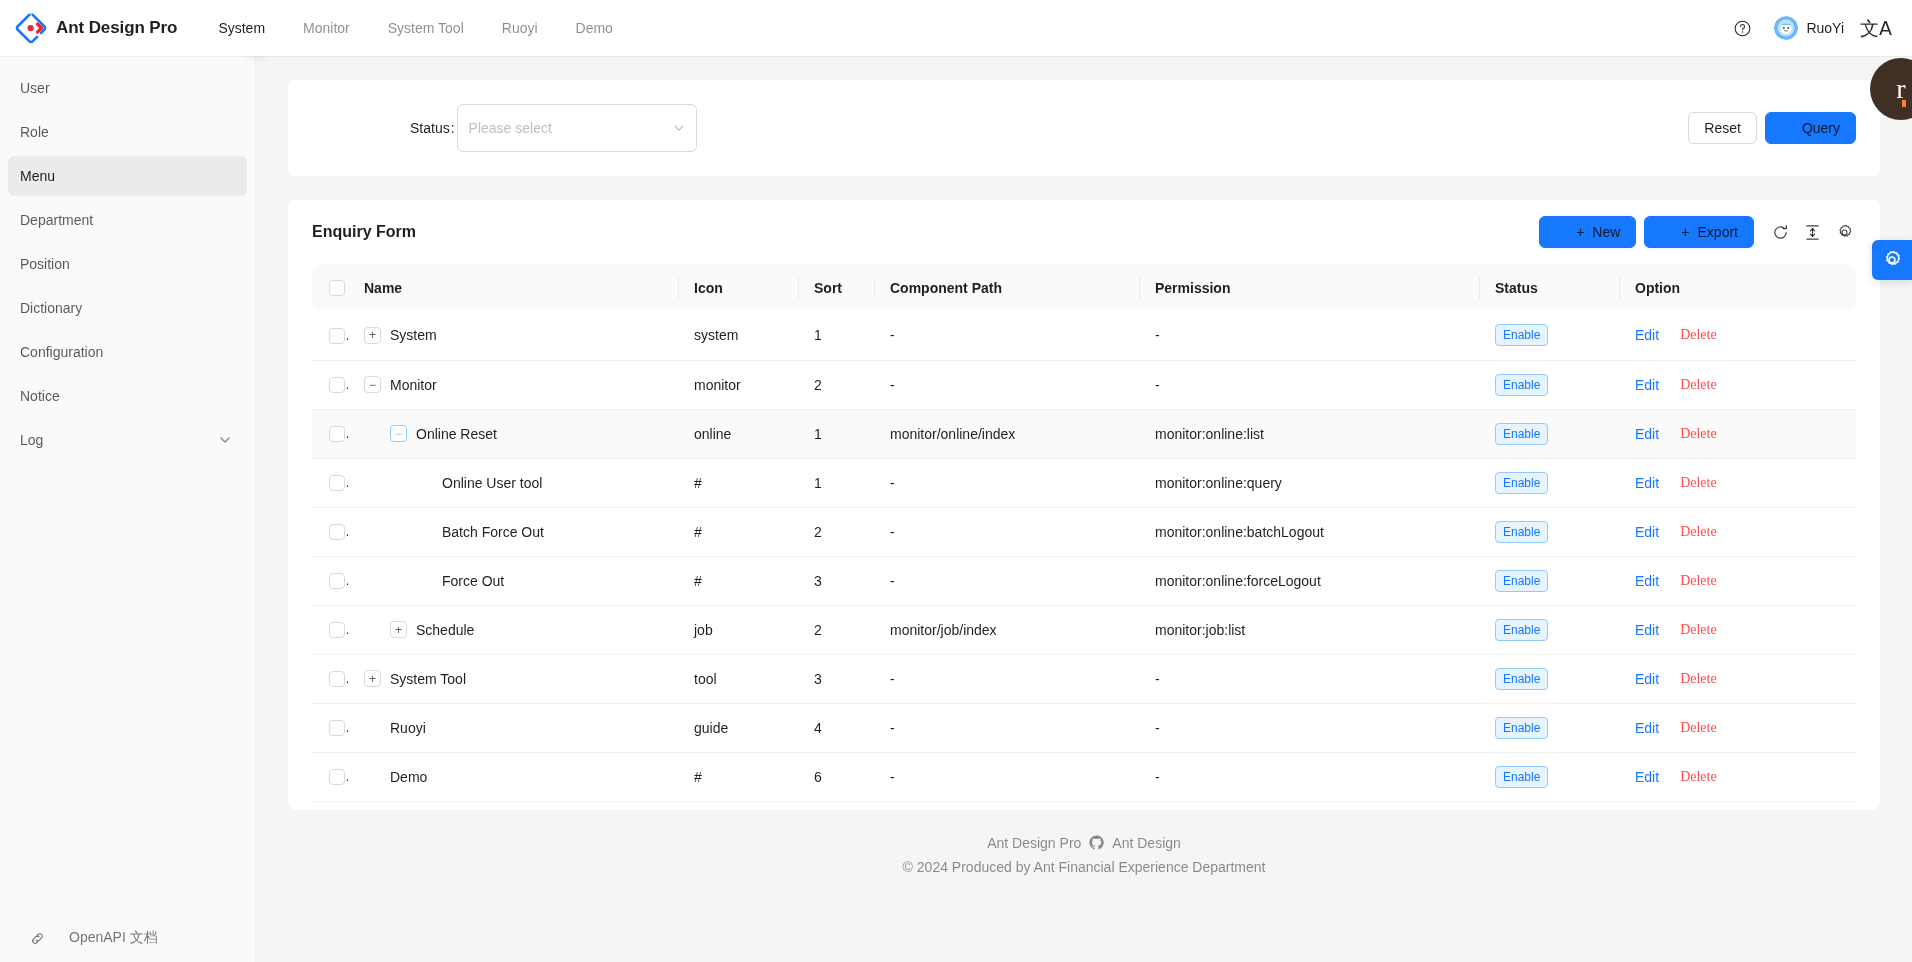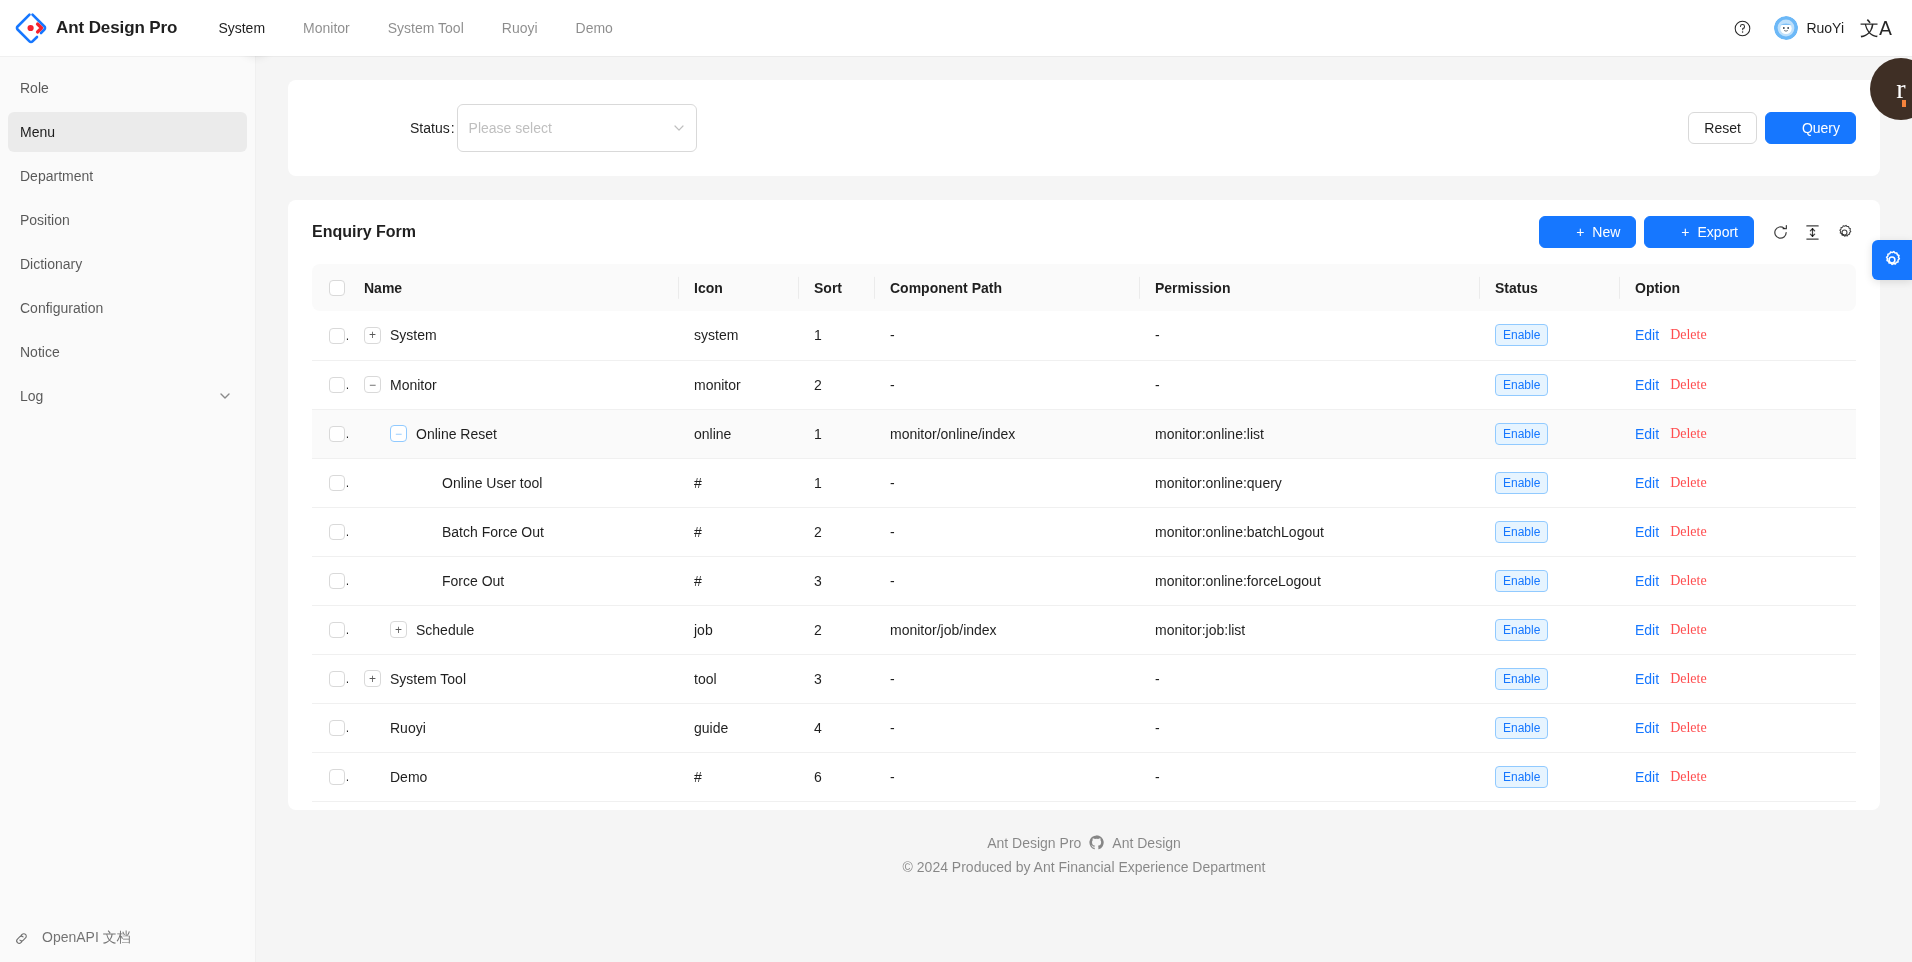--- a/index.html
+++ b/index.html
@@ -54,22 +54,22 @@
   .menu-item .mi-label { flex: 1; white-space: nowrap; }
   .menu-item.selected { background: #ebebeb; color: rgba(0,0,0,0.88); font-weight: 400;}
   .menu-caret { color: rgba(0,0,0,0.45); font-size: 11px; display:flex; align-items:center;}
   .sider-collapse {
     position: absolute; left: 241px; top: 26px; width: 30px; height: 30px; border-radius: 50%;
     background: #fff; box-shadow: 0 2px 8px rgba(0,0,0,0.08);
     display: flex; align-items: center; justify-content: center; cursor: pointer; z-index: 25;
     color: rgba(0,0,0,0.35); font-size: 11px;
   }
   .sidebar-footer {
-    position: absolute; bottom: 0; left: 0; width: 256px; height: 48px;
-    display: flex; align-items: center; gap: 13px; padding-left: 14px;
+    position: absolute; bottom: 0; left: 16px; width: 256px; height: 48px;
+    display: flex; align-items: center; gap: 24px; padding-left: 14px;
     font-size: 14px; color: rgba(0,0,0,0.55); cursor: pointer;
   }
 
   
   .content { position: absolute; left: 256px; top: 56px; width: 1656px; height: 906px; overflow: hidden; }
   .card {
     background: #fff; border-radius: 8px; margin: 0 32px;
   }
 
   .search-card { margin-top: 24px; padding: 24px 24px 24px 24px; display: flex; align-items: center; }
@@ -91,21 +91,21 @@
   .ant-select .sel-caret { color: #bfbfbf; font-size: 11px; display:flex; }
   .search-actions { margin-left: auto; display: flex; align-items: center; gap: 8px; }
 
   .btn {
     height: 32px; border-radius: 6px; font-size: 14px; padding: 0 15px;
     display: inline-flex; align-items: center; justify-content: center; gap: 8px;
     cursor: pointer; border: 1px solid transparent; font-family: "Liberation Sans", sans-serif;
     white-space: nowrap;
   }
   .btn-default { background: #fff; border-color: #d9d9d9; color: rgba(0,0,0,0.88); }
-  .btn-primary { background: #1677ff; color: #ffffff; border-color: #1677ff; padding-left: 36px; }
+  .btn-primary { background: #1677ff; color: #0f172a; border-color: #1677ff; padding-left: 36px; }
   .btn-primary .plus { font-size: 14px; line-height: 1; }
 
   .table-card { margin-top: 24px; padding: 0 0 8px 0; }
   .table-toolbar {
     display: flex; align-items: center; padding: 16px 24px 16px 24px; min-height: 64px;
   }
   .table-title { font-size: 16px; font-weight: 600; color: rgba(0,0,0,0.88); }
   .toolbar-right { margin-left: auto; display: flex; align-items: center; gap: 8px; }
   .icon-btn {
     width: 24px; height: 24px; display: flex; align-items: center; justify-content: center;
@@ -144,21 +144,21 @@
   }
   .tree-toggle.active { border-color: #91caff; color: #91caff; }
   .tree-spacer { width: 26px; flex: none; }
   .tag-enable {
     display: inline-flex; align-items: center; height: 22px; padding: 0 7px;
     border: 1px solid #91caff; background: #e6f4ff; color: #1677ff;
     border-radius: 4px; font-size: 12px; line-height: 20px;
   }
   .opt-link { color: #1677ff; cursor: pointer; font-size: 14px; }
   .opt-link.danger { color: #ff4d4f; font-family: Liberation Serif, serif; }
-  .opt-wrap { display: flex; align-items: center; gap: 11px; }
+  .opt-wrap { display: flex; align-items: center; gap: 21px; }
 
   
   .page-footer {
     margin-top: 25px; text-align: center; padding-bottom: 24px;
   }
   .footer-links {
     display: flex; align-items: center; justify-content: center; gap: 8px;
     font-size: 14px; color: rgba(0,0,0,0.45); margin-bottom: 8px;
   }
   .footer-links span { cursor: pointer; }
@@ -224,20 +224,23 @@
         <span class="user-name">RuoYi</span>
       </div>
       <div class="top-icon-btn">
         <span class="lang-glyph">文A</span>
       </div>
     </div>
   </div>
 
   <aside class="sidebar">
     <div class="menu">
+      <div class="menu-item">
+        <span class="mi-label">User</span>
+      </div>
       <div class="menu-item">
         <span class="mi-label">Role</span>
       </div>
       <div class="menu-item selected">
         <span class="mi-label">Menu</span>
       </div>
       <div class="menu-item">
         <span class="mi-label">Department</span>
       </div>
       <div class="menu-item">

